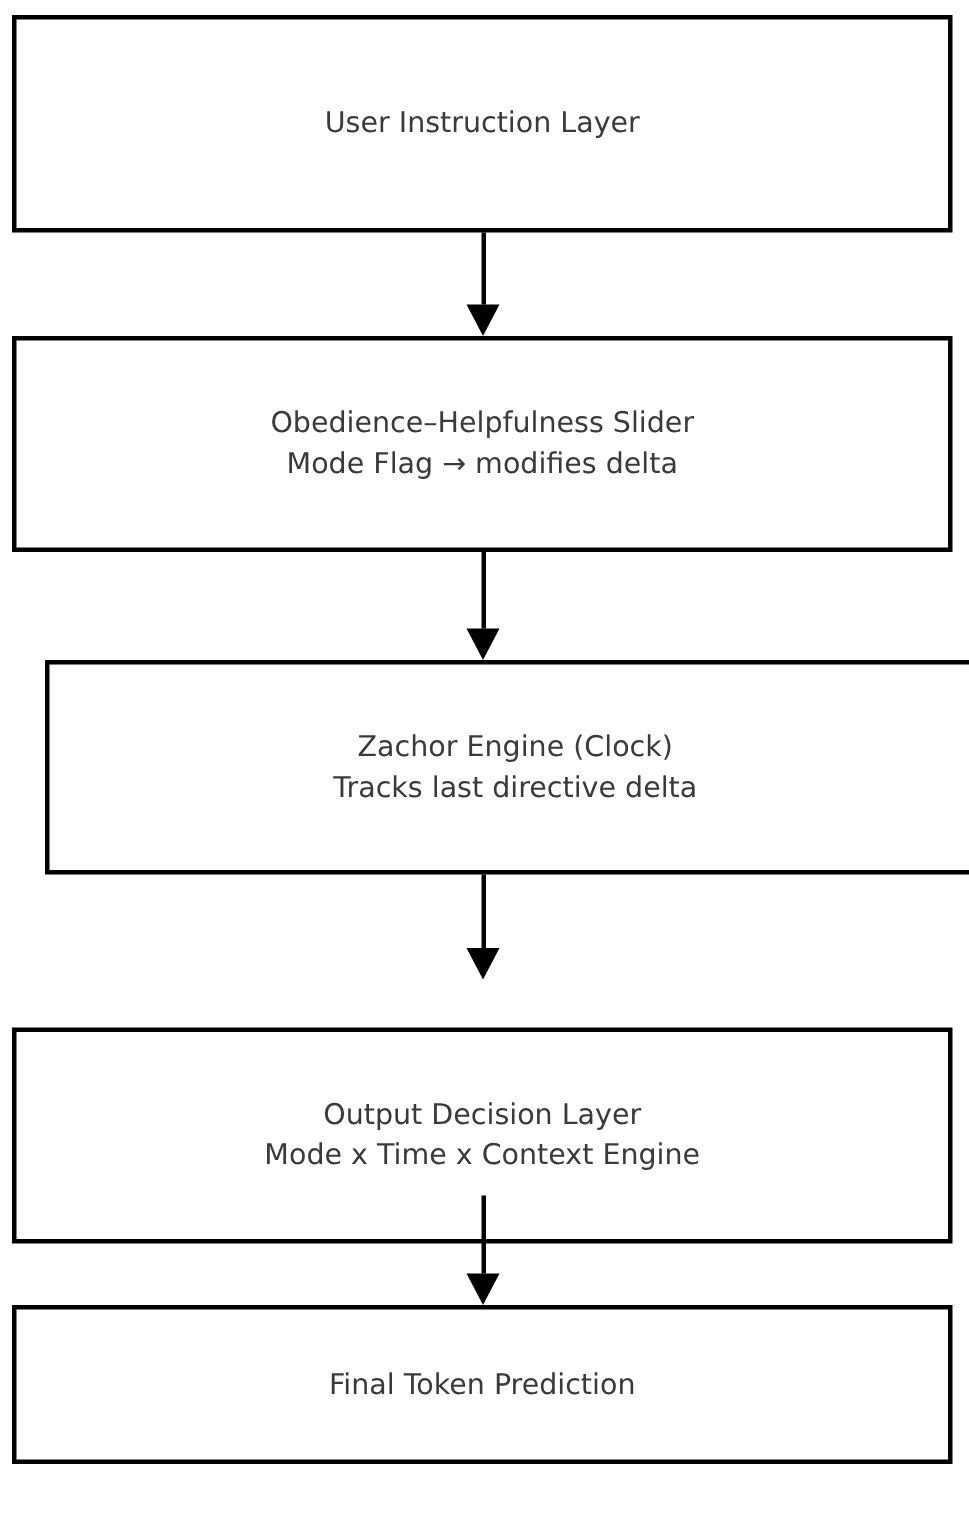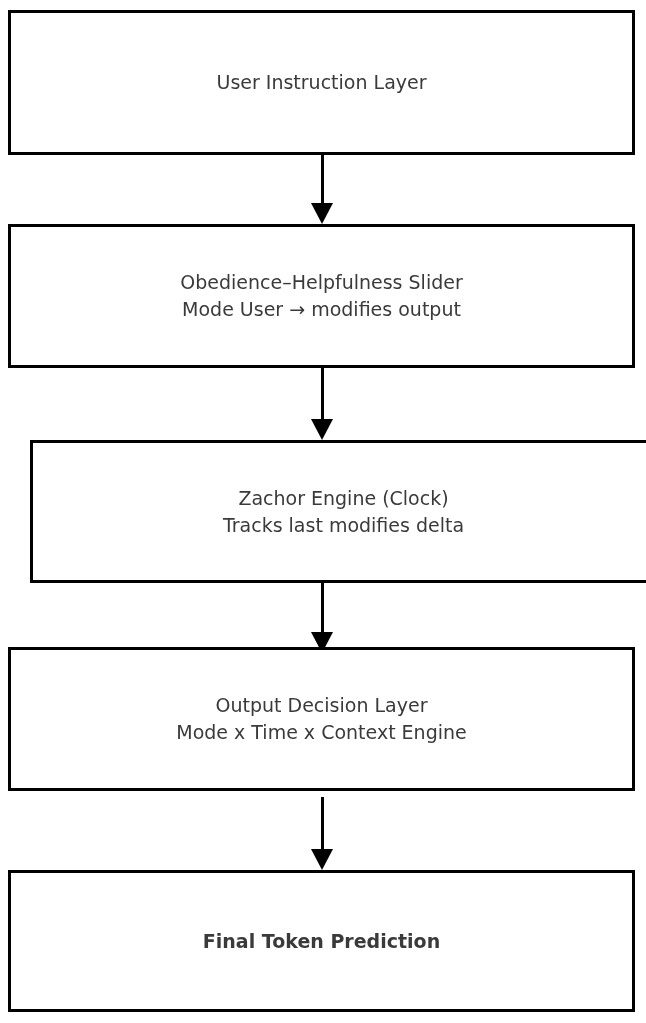--- a/index.html
+++ b/index.html
@@ -30,22 +30,22 @@
     align-items: center;
     justify-content: center;
     text-align: center;
     color: #3a3a3a;
     font-size: 19px;
     line-height: 27px;
   }
   #node-0 { top: 10px;  height: 145px; }
   #node-1 { top: 224px; height: 144px; }
   #node-2 { top: 440px; height: 143px; margin-left: 22px; }
-  #node-3 { top: 647px; height: 144px; align-items: center; }
-  #node-4 { top: 870px; height: 142px; font-weight: bold; }
+  #node-3 { top: 685px; height: 144px; align-items: center; }
+  #node-4 { top: 870px; height: 106px; }
 
   .arrow {
     position: absolute;
     left: 311px;
     width: 22px;
     display: flex;
     flex-direction: column;
     align-items: center;
   }
   #arrow-0 { top: 155px; height: 69px; }
@@ -76,31 +76,31 @@
     <div>User Instruction Layer</div>
   </div>
 
   <div class="arrow" id="arrow-0">
     <div class="arrow-line"></div>
     <div class="arrow-head"></div>
   </div>
 
   <div class="node" id="node-1">
     <div>Obedience–Helpfulness Slider</div>
-    <div>Mode User → modifies output</div>
+    <div>Mode Flag → modifies delta</div>
   </div>
 
   <div class="arrow" id="arrow-1">
     <div class="arrow-line"></div>
     <div class="arrow-head"></div>
   </div>
 
   <div class="node" id="node-2">
     <div>Zachor Engine (Clock)</div>
-    <div>Tracks last modifies delta</div>
+    <div>Tracks last directive delta</div>
   </div>
 
   <div class="arrow" id="arrow-2">
     <div class="arrow-line"></div>
     <div class="arrow-head"></div>
   </div>
 
   <div class="node" id="node-3">
     <div>Output Decision Layer</div>
     <div>Mode x Time x Context Engine</div>

